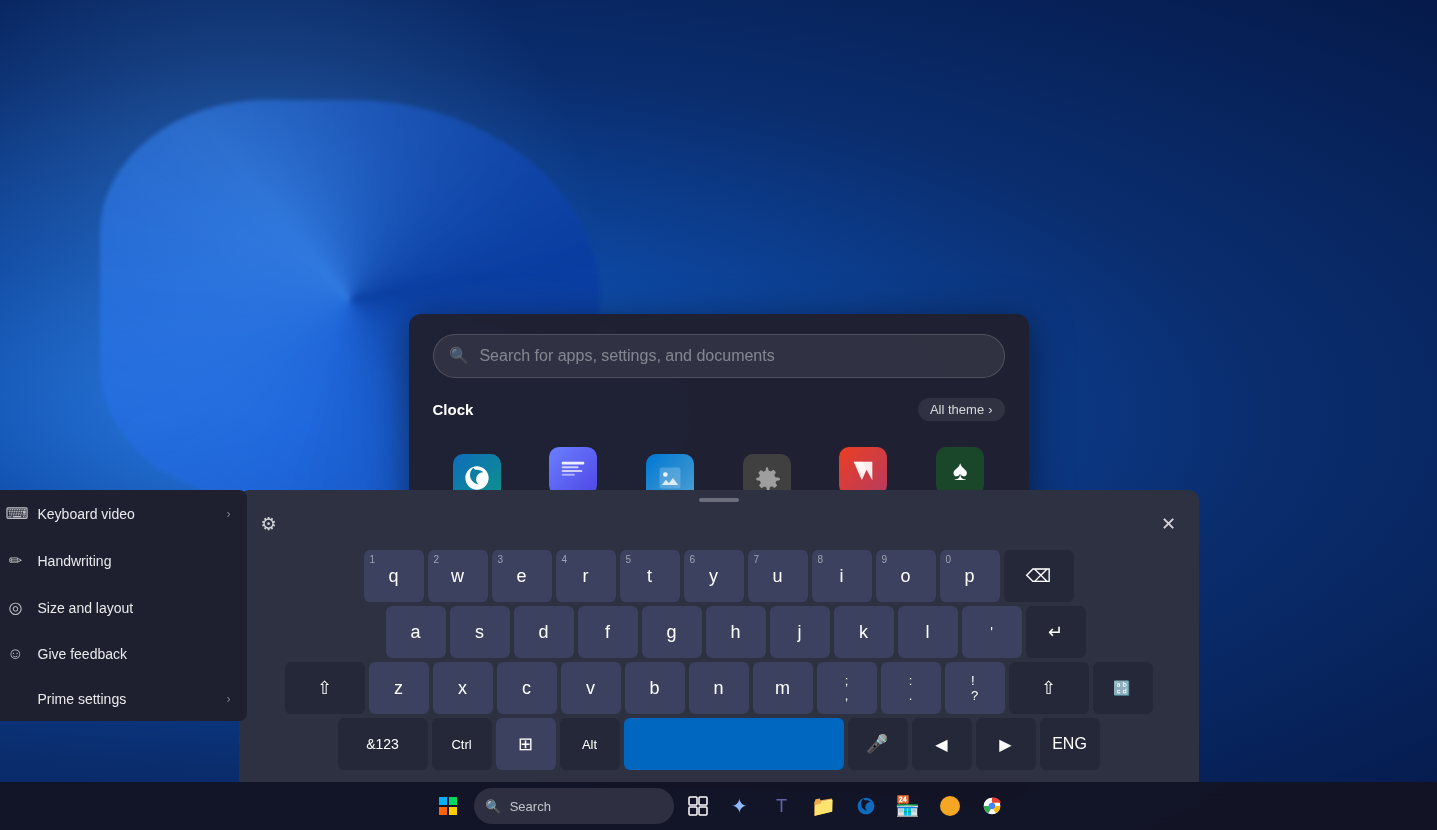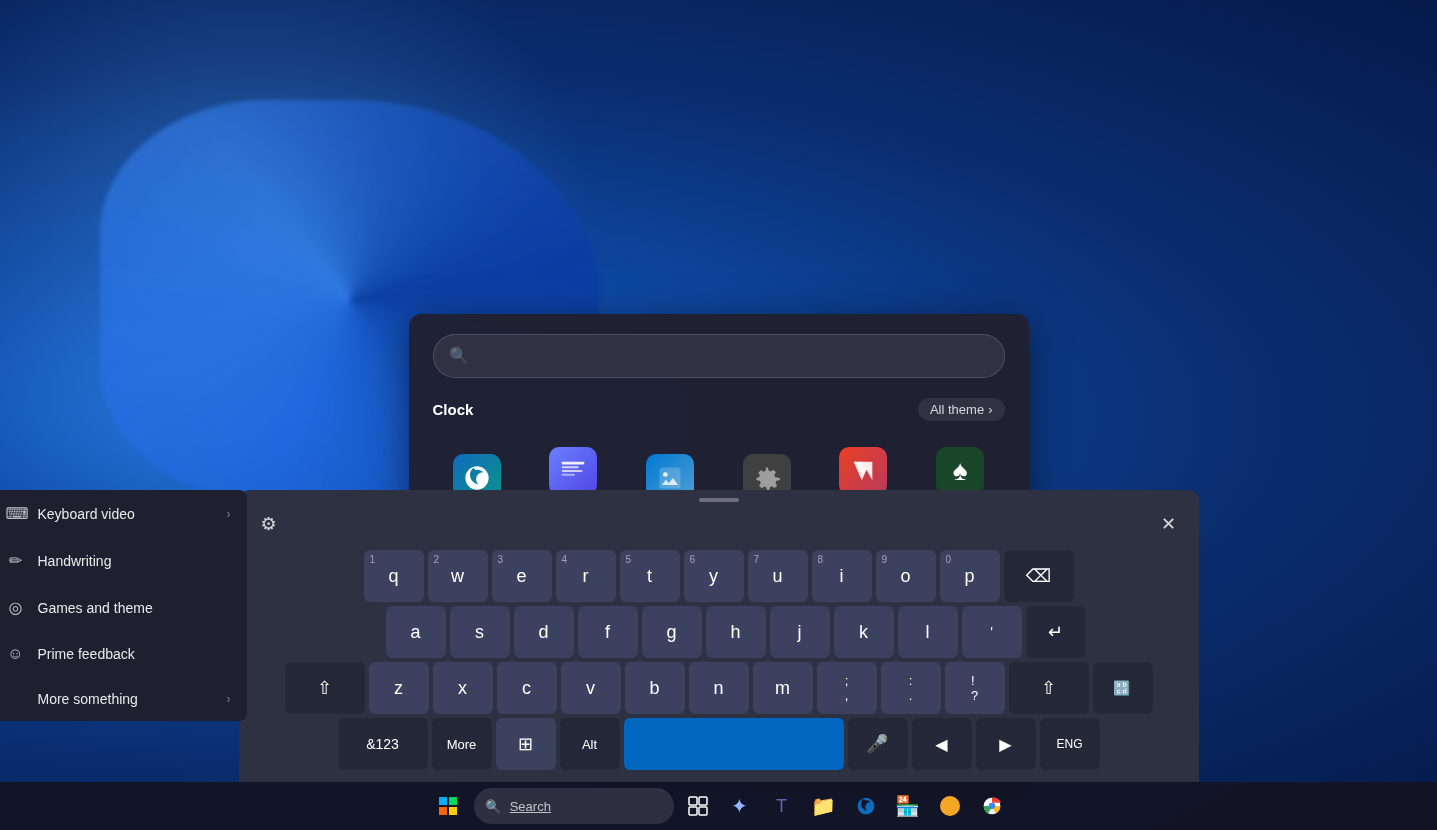--- a/index.html
+++ b/index.html
@@ -271,20 +271,21 @@
   </style>
 </head>
 <body>
 
 <div class="desktop-bg"></div>
 
 <div class="start-menu">
 
   <div class="search-bar">
     <span>🔍</span>
+    <span>Search for apps, settings, and documents</span>
   </div>
 
   <div class="pinned-header">
     <span class="pinned-title">Clock</span>
     <div class="all-apps-btn">
       <span>All theme</span>
       <span>›</span>
     </div>
   </div>
 
@@ -486,29 +487,29 @@
       <span class="icon">⌨</span>
       <span>Keyboard video</span>
       <span class="chevron">›</span>
     </div>
     <div class="settings-item">
       <span class="icon">✏</span>
       <span>Handwriting</span>
     </div>
     <div class="settings-item">
       <span class="icon">◎</span>
-      <span>Games and theme</span>
+      <span>Size and layout</span>
     </div>
     <div class="settings-item">
       <span class="icon">☺</span>
-      <span>Prime feedback</span>
+      <span>Give feedback</span>
     </div>
     <div class="settings-item">
       <span class="icon"></span>
-      <span>More something</span>
+      <span>Prime settings</span>
       <span class="chevron">›</span>
     </div>
 
   </div>
 
   <div class="keyboard-top-bar">
     <div class="kb-settings-btn">⚙</div>
     <div class="kb-close-btn">✕</div>
   </div>
 
@@ -554,47 +555,47 @@
       <div class="key">m</div>
       <div class="key" style="font-size:13px;">;<br>,</div>
       <div class="key" style="font-size:13px;">:<br>.</div>
       <div class="key" style="font-size:13px;">!<br>?</div>
       <div class="key key-dark" style="min-width:80px;">⇧</div>
       <div class="key key-dark" style="font-size:14px;">🔡</div>
     </div>
 
     <div class="key-row">
       <div class="key key-dark" style="min-width:90px; font-size:14px;">&amp;123</div>
-      <div class="key key-dark" style="font-size:13px;">More</div>
+      <div class="key key-dark" style="font-size:13px;">Ctrl</div>
       <div class="key" style="font-size:18px;">⊞</div>
       <div class="key key-dark" style="font-size:13px;">Alt</div>
       <div class="key key-blue" style="min-width:220px; background:#0067c0; font-size:13px;"></div>
       <div class="key key-dark" style="font-size:18px;">🎤</div>
       <div class="key key-dark" style="font-size:16px;">◀</div>
       <div class="key key-dark" style="font-size:16px;">▶</div>
-      <div class="key key-dark" style="font-size:12px; min-width:60px;text-align:center;">ENG</div>
+      <div class="key key-dark" style="font-size:16px; min-width:60px;text-align:center;">ENG</div>
     </div>
   </div>
 </div>
 
 <div class="taskbar">
   <div style="display:flex; align-items:center; gap:6px; flex:1; justify-content:center;">
 
     <div class="taskbar-btn">
       <svg width="20" height="20" viewBox="0 0 20 20" fill="none">
         <rect x="1" y="1" width="8" height="8" fill="#00aeff"></rect>
         <rect x="11" y="1" width="8" height="8" fill="#00d85e"></rect>
         <rect x="1" y="11" width="8" height="8" fill="#ff6400"></rect>
         <rect x="11" y="11" width="8" height="8" fill="#ffcc00"></rect>
       </svg>
     </div>
 
     <div class="taskbar-search">
       <span>🔍</span>
-      <span style="font-size:13px; color:rgba(255,255,255,0.7);text-decoration:underline;">Search</span>
+      <span style="font-size:13px; color:rgba(255,255,255,0.7);">Search</span>
     </div>
 
     <div class="taskbar-icon">
       <svg width="20" height="20" viewBox="0 0 20 20" fill="none">
         <rect x="1" y="1" width="8" height="8" rx="1" stroke="white" stroke-width="1.5"></rect>
         <rect x="11" y="1" width="8" height="8" rx="1" stroke="white" stroke-width="1.5"></rect>
         <rect x="1" y="11" width="8" height="8" rx="1" stroke="white" stroke-width="1.5"></rect>
         <rect x="11" y="11" width="8" height="8" rx="1" stroke="white" stroke-width="1.5"></rect>
       </svg>
     </div>

